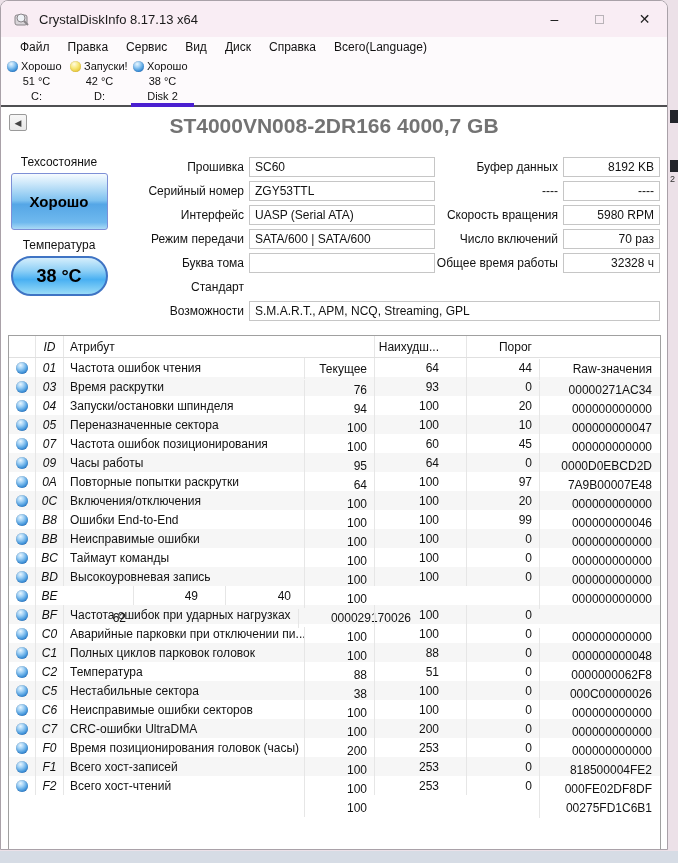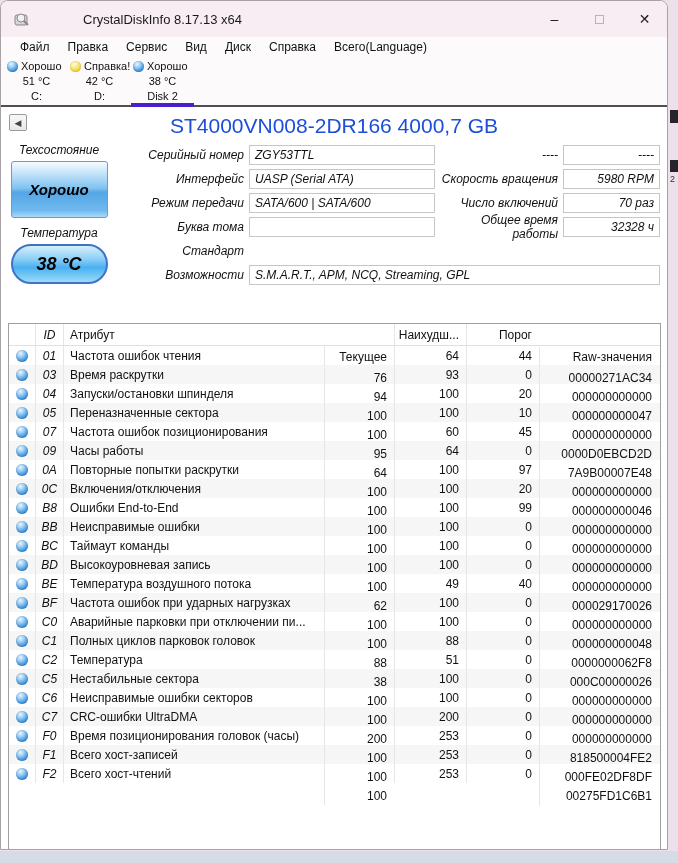--- a/index.html
+++ b/index.html
@@ -17,21 +17,20 @@
     background:#fff;
     border:1px solid #a9a1a8;
     border-radius:8px 8px 0 0;
     overflow:hidden;
   }
   
   .titlebar {
     height:36px; background:#f9edf4;
     display:flex; align-items:center;
     padding-left:12px;
-    gap:44px;
   }
   .app-icon { width:18px; height:18px; margin-right:8px; flex:0 0 auto; }
   .title-text { font-size:13px; color:#1a1a1a; }
   .win-controls { margin-left:auto; display:flex; height:100%; }
   .win-btn {
     width:45px; height:100%;
     display:flex; align-items:center; justify-content:center;
     font-size:14px; color:#222; cursor:default;
   }
   .win-btn .sq {
@@ -78,23 +77,23 @@
     display:flex; align-items:center; justify-content:center;
   }
   .back-btn {
     position:absolute; left:8px; top:3px;
     width:18px; height:17px;
     background:linear-gradient(#f7f7f7,#e8e8e8);
     border:1px solid #9a9a9a; border-radius:2px;
     font-size:9px; color:#444;
     display:flex; align-items:center; justify-content:center;
   }
-  .drive-title { font-size:21px; color:#1d4ed8; letter-spacing:0; }
-  
-  .info-section { position:relative; height:178px; margin-top:0;font-style:italic; }
+  .drive-title { font-size:21px; color:#737373; letter-spacing:0;font-weight:bold; }
+  
+  .info-section { position:relative; height:178px; margin-top:12px; }
   .left-panel { position:absolute; left:8px; top:2px; width:100px; text-align:center; }
   .panel-label { font-size:12px; margin-bottom:4px; }
   .health-btn {
     width:97px; height:57px; margin:0 auto 8px auto;
     border:1px solid #7d8fd6; border-radius:3px;
     background:linear-gradient(#f6fbff 0%, #cfe9fa 16%, #7fc2f0 48%, #55a6e6 55%, #6fb9ee 88%, #aadaf6 100%);
     font-size:15px; font-weight:bold; color:#000;
     display:flex; align-items:center; justify-content:center;
   }
   .temp-btn {
@@ -125,21 +124,21 @@
   .thead { display:flex; height:22px; align-items:center; font-size:12px; border-bottom:1px solid #e0e0e0; }
   .trow  { display:flex; height:19px; align-items:center; font-size:12px; }
   .trow.alt { background:#f6f6f6; }
   .cell { height:100%; display:flex; align-items:center; border-left:1px solid #e6e6e6; overflow:hidden; white-space:nowrap; }
   .cell:first-child { border-left:none; }
   .c-icon { flex:0 0 26px; justify-content:center; }
   .c-id   { flex:0 0 28px; justify-content:center;font-style:italic; }
   .c-attr { flex:1 1 auto; padding-left:6px; justify-content:flex-start; }
   .c-cur  { flex:0 0 70px; justify-content:flex-end; padding-right:7px;margin-top:44px; }
   .c-worst{ flex:0 0 72px; justify-content:flex-end; padding-right:7px; }
-  .c-thr  { flex:0 0 73px; justify-content:flex-end; padding-right:7px; }
+  .c-thr  { flex:0 0 73px; justify-content:flex-end; padding-right:7px;margin-left:20px; }
   .c-raw  { flex:0 0 121px; justify-content:flex-end; padding-right:8px;margin-top:45px; }
   
   .bottom-strip { position:absolute; left:0; bottom:0; width:678px; height:12px; background:#d6dce5; }
   .sliver { position:absolute; width:8px; background:#23252b; }
   .sliver-2 { position:absolute; left:670px; top:174px; font-size:9px; color:#333; }
 </style>
 </head>
 <body>
 
 <div class="window">
@@ -175,21 +174,21 @@
       <div class="tab-status">
         <span class="orb"></span>
         <span>Хорошо</span>
       </div>
       <div>51 °C</div>
       <div>C:</div>
     </div>
     <div class="tab">
       <div class="tab-status">
         <span class="orb warning"></span>
-        <span>Справка!</span>
+        <span>Запуски!</span>
       </div>
       <div>42 °C</div>
       <div>D:</div>
     </div>
     <div class="tab selected">
       <div class="tab-status">
         <span class="orb"></span>
         <span>Хорошо</span>
       </div>
       <div>38 °C</div>
@@ -204,20 +203,26 @@
 
   <div class="info-section">
     <div class="left-panel">
       <div class="panel-label">Техсостояние</div>
       <div class="health-btn">Хорошо</div>
       <div class="panel-label">Температура</div>
       <div class="temp-btn">38 °C</div>
     </div>
 
     <div class="fields">
+      <div class="frow">
+        <span class="flabel">Прошивка</span>
+        <span class="fbox">SC60</span>
+        <span class="flabel2">Буфер данных</span>
+        <span class="fbox rt">8192 KB</span>
+      </div>
       <div class="frow">
         <span class="flabel">Серийный номер</span>
         <span class="fbox">ZGY53TTL</span>
         <span class="flabel2">----</span>
         <span class="fbox rt">----</span>
       </div>
       <div class="frow">
         <span class="flabel">Интерфейс</span>
         <span class="fbox">UASP (Serial ATA)</span>
         <span class="flabel2">Скорость вращения</span>
@@ -387,21 +392,20 @@
         <div class="cell c-cur">100</div>
         <div class="cell c-worst">100</div>
         <div class="cell c-thr">0</div>
         <div class="cell c-raw">000000000000</div>
       </div>
         <div class="trow" style="">
         <div class="cell c-icon">
             <span class="orb small"></span>
           </div>
         <div class="cell c-id">BE</div>
-        <div class="cell c-attr">Температура воздушного потока</div>
         <div class="cell c-cur">62</div>
         <div class="cell c-worst">49</div>
         <div class="cell c-thr">40</div>
         <div class="cell c-raw">000029170026</div>
       </div>
         <div class="trow alt" style="">
         <div class="cell c-icon">
             <span class="orb small"></span>
           </div>
         <div class="cell c-id">BF</div>

